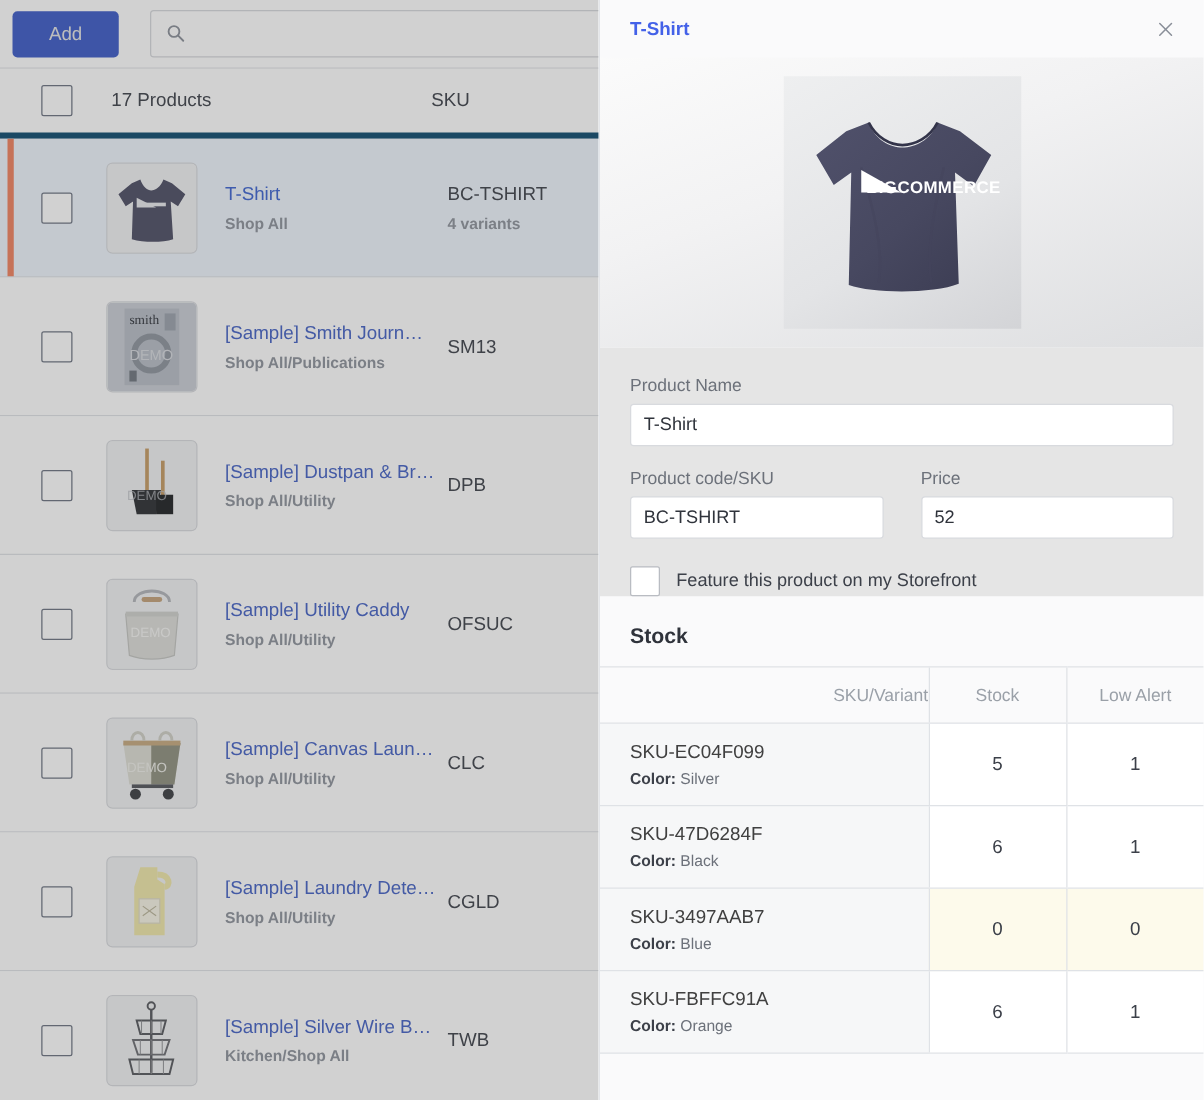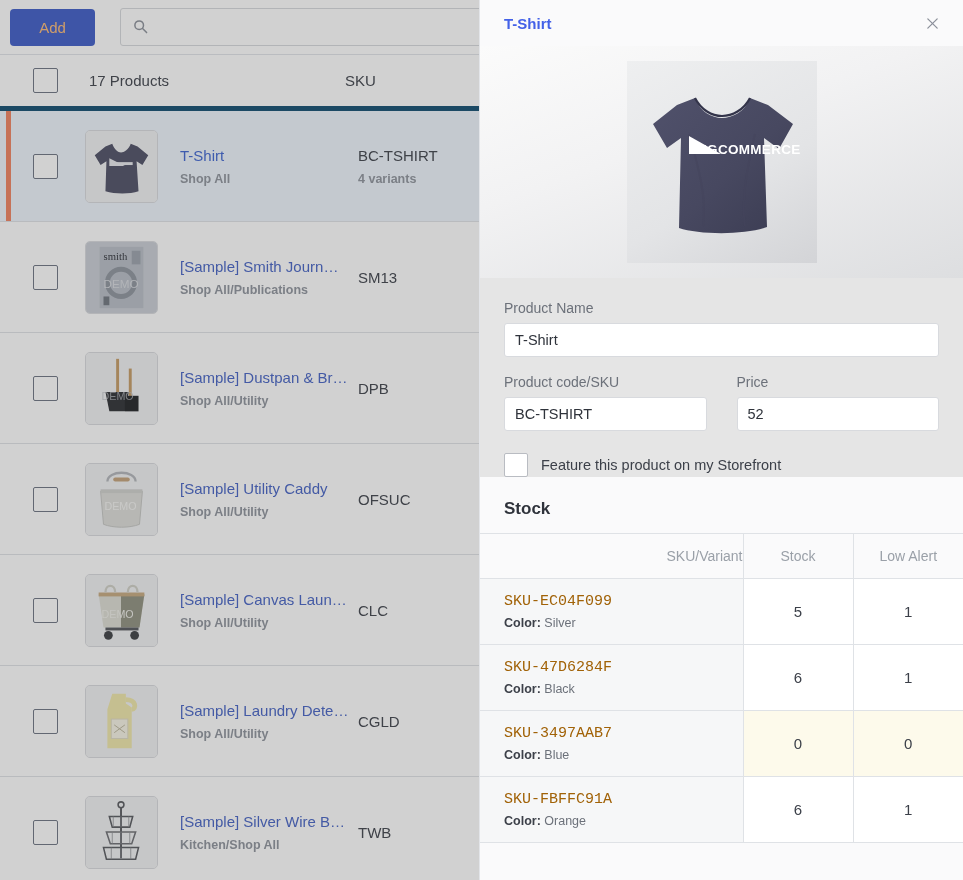--- a/index.html
+++ b/index.html
@@ -24,21 +24,21 @@
     position: relative;
     height: 55px;
     background: #ffffff;
     border-bottom: 1px solid #e1e3e8;
     display: flex; align-items: center;
     padding: 0 10px;
   }
   .add-button {
     width: 85px; height: 37px;
     background: #3b5ac7;
-    color: #fdba74;
+    color: #e5e5e5;
     border: none; border-radius: 4px;
     font-size: 15px;
     font-family: "Liberation Sans", sans-serif;
     cursor: pointer;
     display: flex; align-items: center; justify-content: center;
   }
   .search-wrap {
     position: relative;
     margin-left: 25px;
     flex: 1;
@@ -248,21 +248,21 @@
   .stock-table th.c-stock, .stock-table td.c-stock { width: 110px; }
   .stock-table th.c-alert, .stock-table td.c-alert { width: 110px; }
   .stock-table td {
     padding: 14px 0 14px 24px;
     border-bottom: 1px solid #dfe2e6;
     background: #f6f7f8;
     vertical-align: middle;
   }
   .stock-table td.num { background: #ffffff; font-size: 15px; color: #3c4049; }
   .stock-table tr.low td.num { background: #fdfaeb; }
-  .sku-name { font-size: 15px; color: #a16207; font-family: Liberation Mono, monospace; }
+  .sku-name { font-size: 15px; color: #404040; }
   .sku-variant { margin-top: 6px; font-size: 12.5px; color: #6c717a; }
   .sku-variant b { font-weight: bold; color: #3c4049; }
 </style>
 </head>
 <body>
 
 <div id="root">
 
   <div class="list-pane">
     <div class="list-inner">

